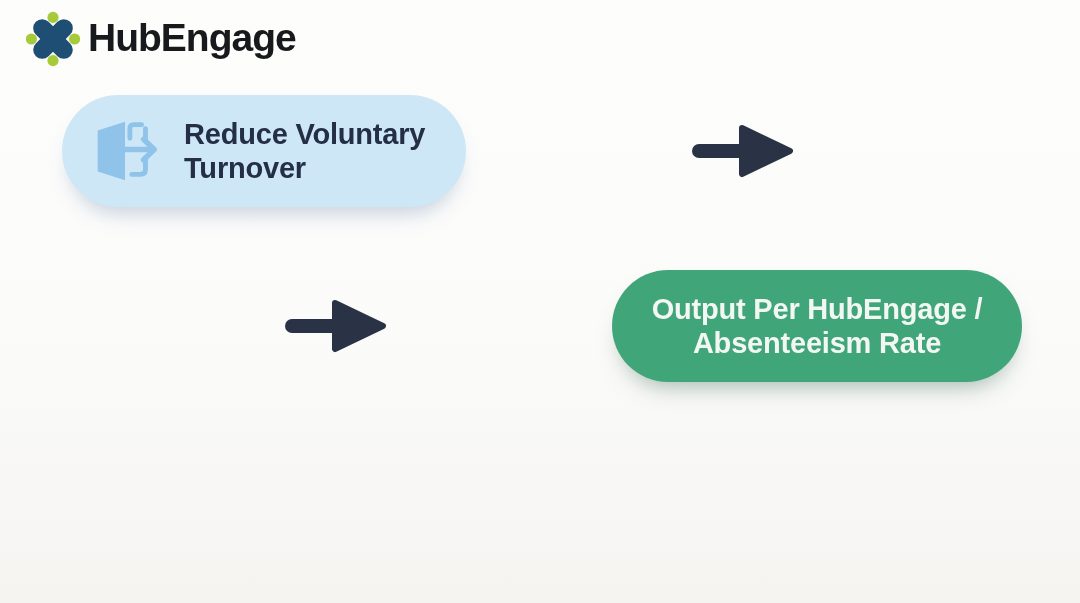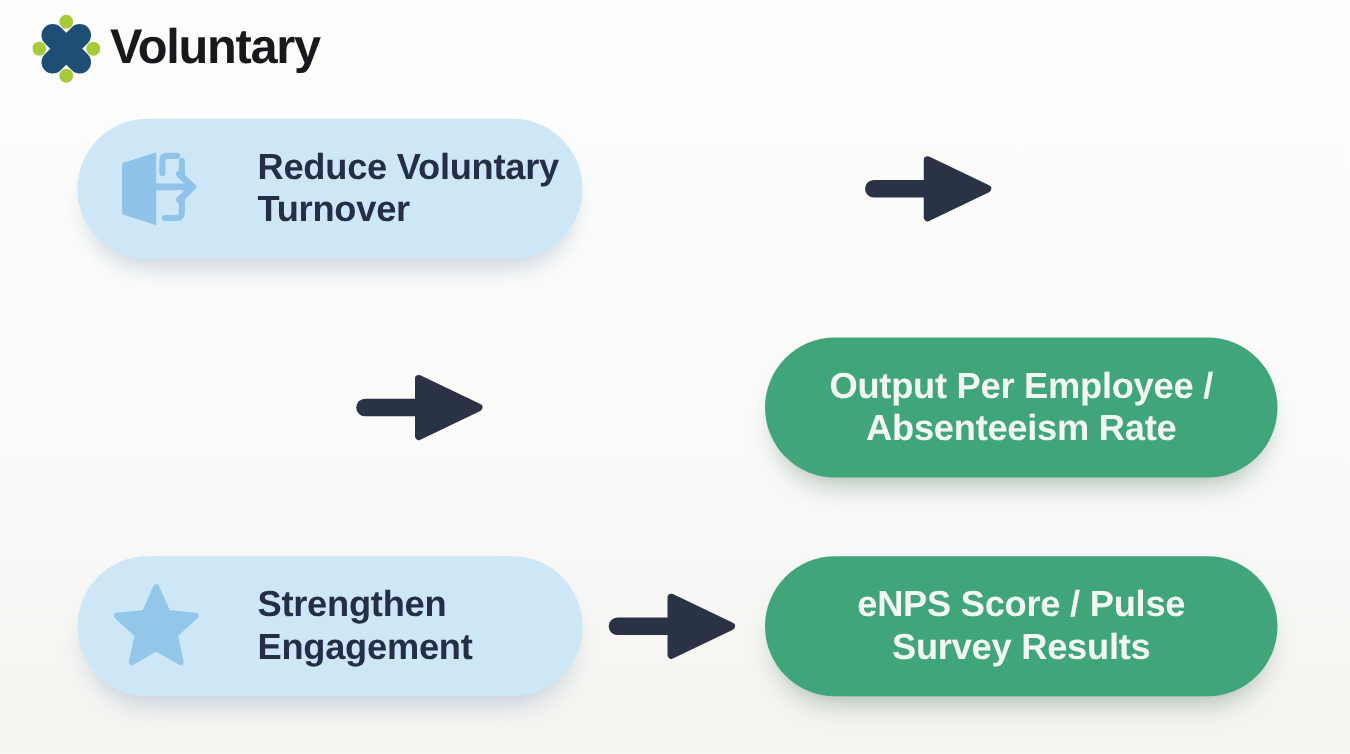--- a/index.html
+++ b/index.html
@@ -22,21 +22,21 @@
   .brand-name{
     font-size:39px;font-weight:600;color:var(--brand-ink);
     letter-spacing:-1px;line-height:1;padding-bottom:4px;
   }
   
   .row{position:absolute;left:62px;width:960px;height:112px;display:flex;align-items:center;}
   .row-1{top:95px}.row-2{top:270px}.row-3{top:445px}
   .pill{height:112px;border-radius:58px;display:flex;align-items:center;}
   .pill.goal{
     width:404px;background:var(--pill-blue);
-    padding-left:24px;gap:42px;
+    padding-left:24px;gap:20px;
     box-shadow:0 14px 22px -10px rgba(110,140,170,.45);
   }
   .pill.metric{
     width:410px;background:var(--pill-green);
     justify-content:center;padding:0 18px;
     box-shadow:0 14px 22px -10px rgba(80,120,100,.5);
   }
   .goal-icon{width:78px;height:80px;flex:0 0 auto;display:block;}
   .goal-label{
     font-size:29px;line-height:1.18;font-weight:700;
@@ -56,21 +56,21 @@
 
   <header class="brand">
     <svg class="brand-mark" viewBox="0 0 60 64" aria-hidden="true">
       <circle cx="30" cy="8" r="6.2" fill="#a6ca3a"></circle>
       <circle cx="30" cy="56" r="6.2" fill="#a6ca3a"></circle>
       <circle cx="6" cy="32" r="6.2" fill="#a6ca3a"></circle>
       <circle cx="54" cy="32" r="6.2" fill="#a6ca3a"></circle>
       <rect x="3" y="22" width="54" height="20" rx="10" fill="#1e4e74" transform="rotate(45 30 32)"></rect>
       <rect x="3" y="22" width="54" height="20" rx="10" fill="#1e4e74" transform="rotate(-45 30 32)"></rect>
     </svg>
-    <span class="brand-name">Voluntary</span>
+    <span class="brand-name">HubEngage</span>
   </header>
 
   <section class="row row-1">
     <div class="pill goal">
       <svg class="goal-icon" viewBox="0 0 80 80" aria-hidden="true">
         <path d="M12 19 L40 10 L40 70 L12 61 Z" fill="#8fc3ea"></path>
         <path d="M45 27 V17 Q45 13 49 13 H57" fill="none" stroke="#8fc3ea" stroke-width="5" stroke-linecap="round"></path>
         <path d="M61 17 V30" fill="none" stroke="#8fc3ea" stroke-width="5" stroke-linecap="round"></path>
         <path d="M61 47 V59 Q61 64 56 64 H47" fill="none" stroke="#8fc3ea" stroke-width="5" stroke-linecap="round"></path>
         <path d="M38 38.5 H68" fill="none" stroke="#8fc3ea" stroke-width="5.5" stroke-linecap="round"></path>
@@ -88,38 +88,19 @@
   </section>
 
   <section class="row row-2">
     <div class="arrow-wrap">
       <svg class="arrow-svg" viewBox="0 0 108 58" aria-hidden="true">
         <path d="M9 29 H58" stroke="#2a3245" stroke-width="14" stroke-linecap="round" fill="none"></path>
         <path d="M52 6 L100 29 L52 52 Z" fill="#2a3245" stroke="#2a3245" stroke-width="6" stroke-linejoin="round"></path>
       </svg>
     </div>
     <div class="pill metric">
-      <span class="metric-label">Output Per Employee /
+      <span class="metric-label">Output Per HubEngage /
 Absenteeism Rate</span>
     </div>
   </section>
 
-  <section class="row row-3">
-    <div class="pill goal">
-      <svg class="goal-icon" viewBox="0 0 80 80" aria-hidden="true">
-        <polygon points="40,8 49.4,29.1 72.3,31.5 55.2,46.9 60,69.5 40,58 20,69.5 24.8,46.9 7.7,31.5 30.6,29.1" fill="#93c7ea" stroke="#93c7ea" stroke-width="5" stroke-linejoin="round"></polygon>
-      </svg>
-      <span class="goal-label">Strengthen
-Engagement</span>
-    </div>
-    <div class="arrow-wrap">
-      <svg class="arrow-svg" viewBox="0 0 108 58" aria-hidden="true">
-        <path d="M9 29 H58" stroke="#2a3245" stroke-width="14" stroke-linecap="round" fill="none"></path>
-        <path d="M52 6 L100 29 L52 52 Z" fill="#2a3245" stroke="#2a3245" stroke-width="6" stroke-linejoin="round"></path>
-      </svg>
-    </div>
-    <div class="pill metric">
-      <span class="metric-label">eNPS Score / Pulse
-Survey Results</span>
-    </div>
-  </section>
 
 </div>
 
 </body></html>

